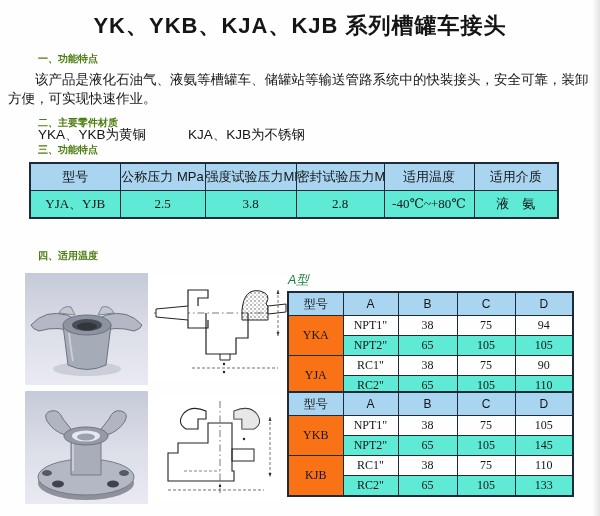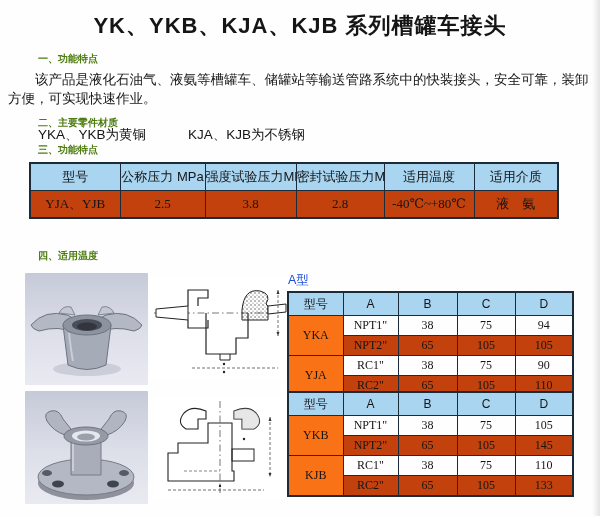--- a/index.html
+++ b/index.html
@@ -17,33 +17,33 @@
   .para{position:absolute;top:70px;left:8px;width:582px;font-size:13.5px;
     line-height:19px;text-indent:2em;}
   .materials{position:absolute;top:126px;left:38px;font-size:13.5px;}
   .materials span{margin-right:42px;}
 
   table{border-collapse:collapse;table-layout:fixed;}
   th,td{border:1px solid #1c2b3a;text-align:center;padding:0;overflow:hidden;white-space:nowrap;}
   .perf{position:absolute;top:162px;left:29px;width:528px;border:2px solid #1c2b3a;font-size:13px;}
   .perf th{background:#a9d5f1;height:26px;font-weight:normal;}
   .perf td{height:26px;font-family:"Liberation Serif","DejaVu Serif",serif;}
-  .row-yellow td{background:#c2410c;}
+  .row-yellow td{background:#5eead4;}
 
   .dims{position:absolute;top:270px;left:0;width:600px;height:246px;}
   .photo{position:absolute;width:123px;height:112px;border-radius:1px;
     background:linear-gradient(180deg,#c6cad8 0%,#dddfe9 55%,#e9eaf1 100%);}
   .photo-a{left:25px;top:3px;}
   .photo-b{left:25px;top:121px;height:113px;}
   .drawing{position:absolute;background:#ffffff;}
   .draw-a{left:150px;top:6px;width:140px;height:104px;}
   .draw-b{left:154px;top:127px;width:136px;height:102px;}
   .dim-block{position:absolute;left:287px;width:292px;}
   .dim-block-a{top:2px;} .dim-block-b{top:121px;}
-  .dim-label{font-size:12.5px;margin:0 0 2px 1px;color:#1d4ed8;}
+  .dim-label{font-size:12.5px;margin:0 0 2px 1px;color:#15803d;font-style:italic;}
   .dim{width:285px;border:2px solid #1c2b3a;font-size:12px;}
   .dim th{background:#a9d5f1;height:22px;font-weight:normal;}
   .dim td{height:19px;font-family:"Liberation Serif","DejaVu Serif",serif;}
   .dim td.model{background:#f97316;}
   svg{display:block;}
 </style>
 </head>
 <body>
 
 <div class="title">YK、YKB、KJA、KJB 系列槽罐车接头</div>

